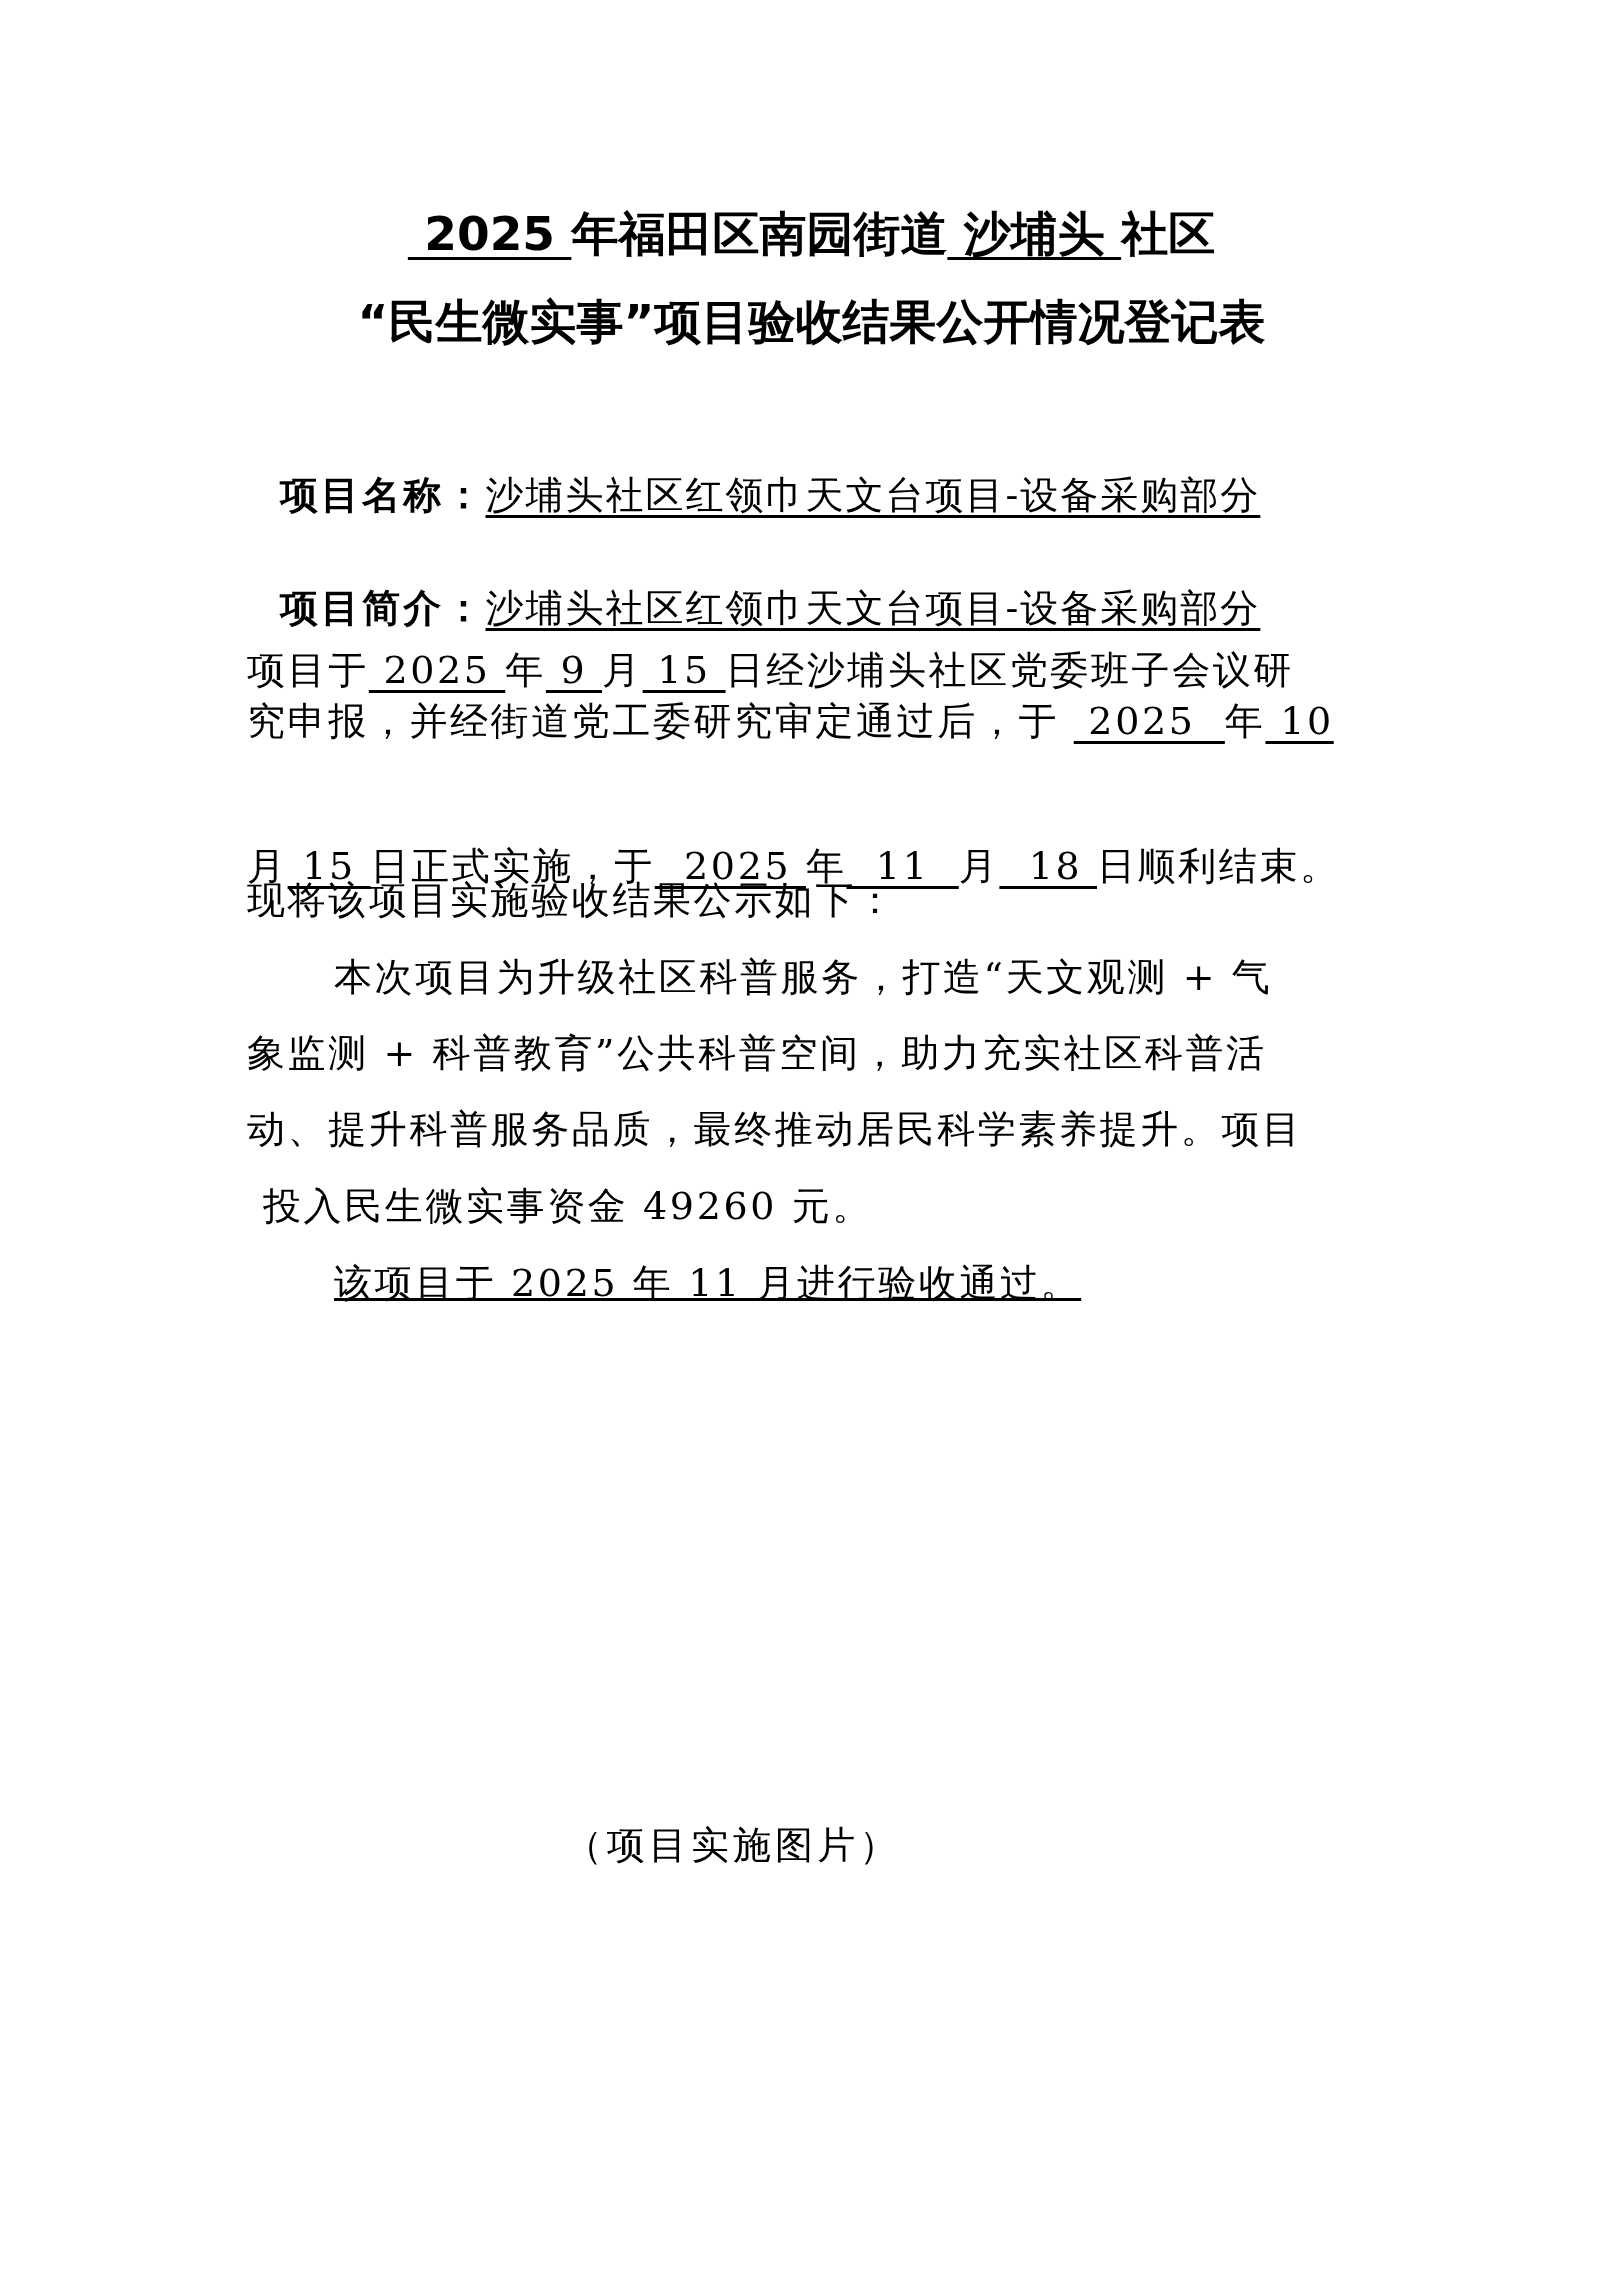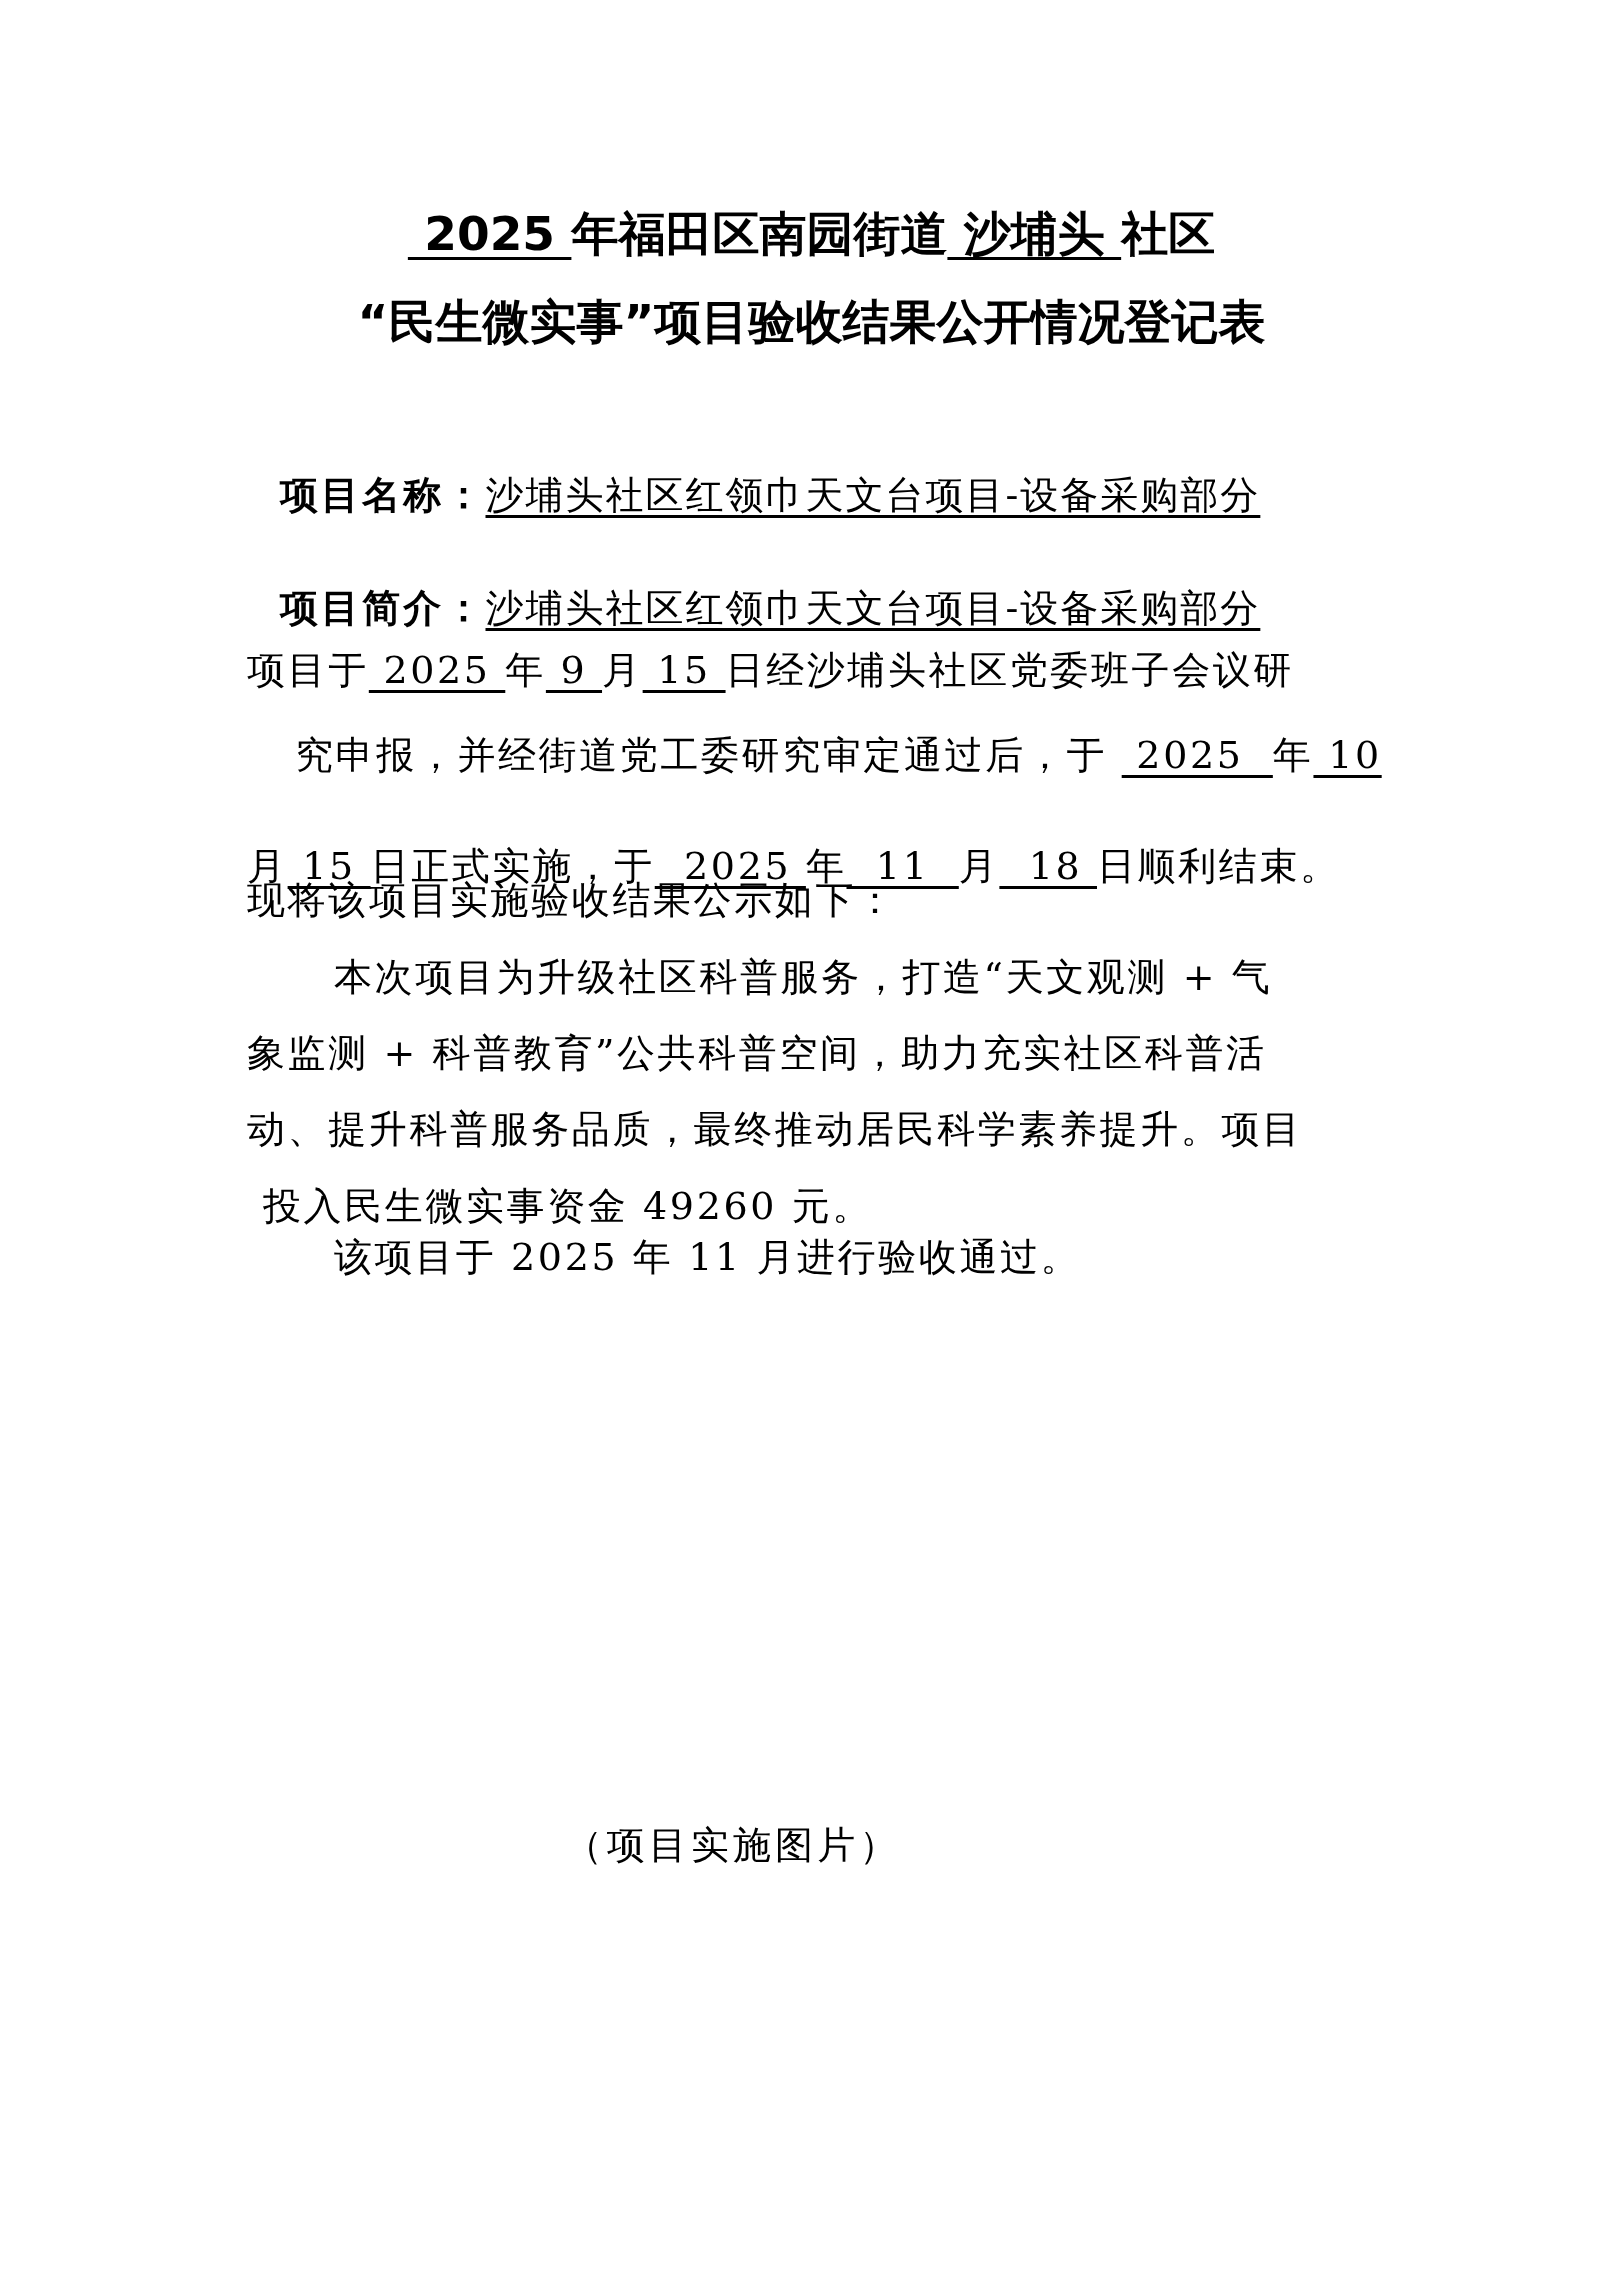--- a/index.html
+++ b/index.html
@@ -57,28 +57,28 @@
     .body-line {
       position: absolute;
       left: 247px;
       font-size: 38px;
       line-height: 51px;
       white-space: pre;
       letter-spacing: 2.6px;
     }
     .indent { left: 334px; }
     .l1 { top: 645px; }
-    .l2 { top: 730px; margin-left: 48px; }
+    .l2 { top: 696px; }
     .l3 { top: 798px; margin-top: 43px; }
     .l4 { top: 875px; }
     .l5 { top: 952px; }
     .l6 { top: 1028px; }
     .l7 { top: 1104px; }
     .l8 { top: 1181px; margin-left: 16px; }
-    .l9 { top: 1232px; }
+    .l9 { top: 1258px; text-decoration: underline; }
     .caption {
       position: absolute;
       top: 1820px;
       left: 0;
       width: 1466px;
       text-align: center;
       font-size: 38px;
       line-height: 51px;
       letter-spacing: 4.1px;
     }

